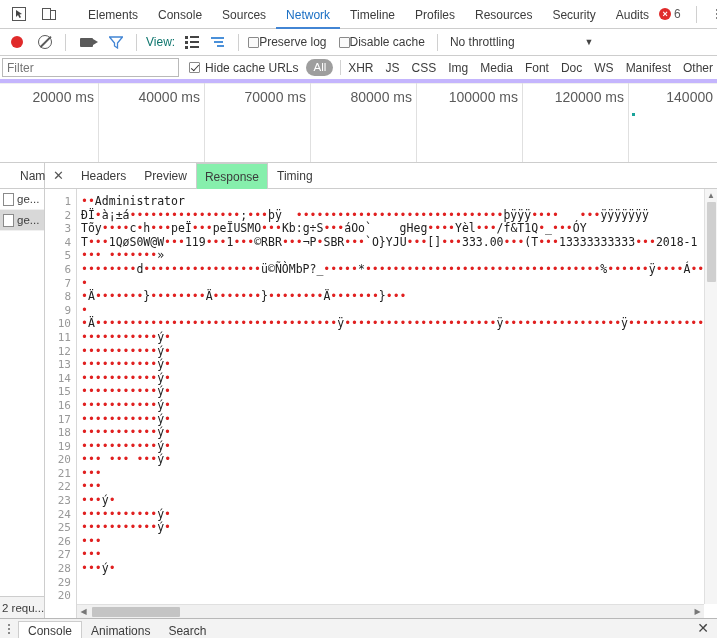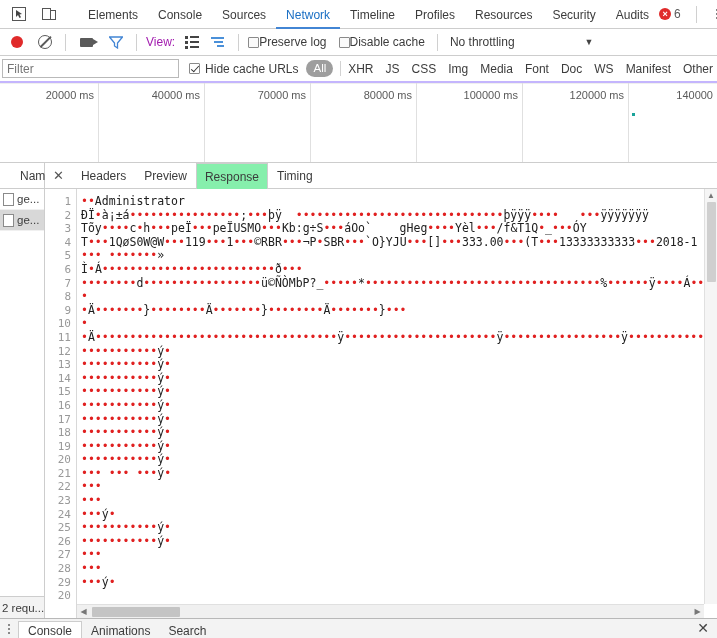--- a/index.html
+++ b/index.html
@@ -55,21 +55,21 @@
     padding-left: 6px;
     background:#fff;
   }
   .rec-dot { width:12px; height:12px; border-radius:50%; background:#e02a2a; }
   .clear-ico { width:14px; height:14px; border:1.6px solid #5a5a5a; border-radius:50%; position:relative; }
   .clear-ico:after { content:""; position:absolute; left:-1px; top:5px; width:15px; height:1.6px; background:#5a5a5a; transform:rotate(-45deg); }
   .cam {
     width:13px; height:9px; background:#5a5a5a; border-radius:1px; position:relative;
   }
   .cam:after { content:""; position:absolute; right:-5px; top:1px; border-left:5px solid #5a5a5a; border-top:3.5px solid transparent; border-bottom:3.5px solid transparent;}
-  .viewlbl { font-size:12px; color:#a21caf; margin:0 6px 0 0; }
+  .viewlbl { font-size:12px; color:#0f766e; margin:0 6px 0 0; }
   .listico { display:flex; flex-direction:column; gap:2px; }
   .listico span { display:flex; align-items:center; gap:2px; }
   .listico b { width:3px; height:3px; background:#444; display:block;}
   .listico u { height:2px; background:#444; display:block; text-decoration:none;}
   .cb {
     width:11px; height:11px; border:1px solid #8a8a8a; background:#fafafa;
     display:inline-block; vertical-align:-1px; border-radius:1px; position:relative;
   }
   .cb.checked { background:#fff; }
   .cb.checked:after {
@@ -77,21 +77,21 @@
     border:solid #333; border-width:0 1.6px 1.6px 0; transform:rotate(42deg);
   }
   .cbwrap { display:flex; align-items:center; font-size:12px; color:#3c3c3c; margin-right:12px; white-space:nowrap;}
   .throttle { font-size:12px; color:#3c3c3c; padding-left:10px; white-space:nowrap;}
   .caret { margin-left:auto; font-size:9px; color:#444; padding-right:8px;}
 
   
   .filterbar {
     height: 27px; min-height:27px;
     display:flex; align-items:center;
-    border-bottom: 2px solid #c4b5fd;
+    border-bottom: 4px solid #c4b5fd;
     background:#fff;
   }
   .filterinput {
     width:192px; height:19px; margin-left:2px;
     border:1px solid #b9b9b9; background:#fff;
     font-size:12px; color:#9a9a9a;
     padding:0 4px; line-height:17px;
     font-family:"Liberation Sans", sans-serif;
     outline:none;
   }
@@ -111,21 +111,21 @@
     overflow:hidden;
   }
   .ovtop { height:1px; background:#efefef; }
   .tickwrap { position:absolute; left:0; right:0; top:0; height:80px; }
   .tick {
     position:absolute; top:0; height:80px;
     border-right:1px solid #e0e0e0;
   }
   .ticklabel {
     position:absolute; top:6px; right:4px;
-    font-size:11px; color:#5a5a5a; white-space:nowrap;
+    font-size:14px; color:#5a5a5a; white-space:nowrap;
   }
   .evdot { position:absolute; width:3px; height:3px; background:#1aa39a; }
 
   
   .middle { flex:1; display:flex; min-height:0; position:relative; }
 
   
   .namepane {
     width: 45px; min-width:45px;
     border-right:1px solid #cdcdcd;
@@ -439,21 +439,20 @@
           <div>28</div>
           <div>29</div>
           <div>20</div>
         </div>
         <div class="codearea">
           <div class="cline"><span class="d">••</span>Administrator</div>
           <div class="cline">ÐÏ<span class="d">•</span>à¡±á<span class="d">••••••••••••••••</span>;<span class="d">•••</span>þÿ  <span class="d">••••••••••••••••••••••••••••••</span>þÿÿÿ<span class="d">••••</span>   <span class="d">•••</span>ÿÿÿÿÿÿÿ</div>
           <div class="cline">Tõy<span class="d">••••</span>c<span class="d">•</span>h<span class="d">•••</span>peÏ<span class="d">•••</span>peÏUSMO<span class="d">•••</span>Kb:g÷S<span class="d">•••</span>áOo`    gHeg<span class="d">••••</span>Yèl<span class="d">•••</span>/f&amp;T1Q<span class="d">•</span>_<span class="d">•••</span>ÓY</div>
           <div class="cline">T<span class="d">•••</span>1QøS0W@W<span class="d">•••</span>119<span class="d">•••</span>1<span class="d">•••</span>©RBR<span class="d">•••</span>¬P<span class="d">•</span>SBR<span class="d">•••</span>`O}YJU<span class="d">•••</span>[]<span class="d">•••</span>333.00<span class="d">•••</span>(T<span class="d">•••</span>13333333333<span class="d">•••</span>2018-1</div>
           <div class="cline"><span class="d">•••</span> <span class="d">•••••••</span>»</div>
-          <div class="cline">Ì<span class="d">•</span>Á<span class="d">•••••••••••••••••••••••••</span>ð<span class="d">•••</span></div>
           <div class="cline"><span class="d">••••••••</span>d<span class="d">•••••••••••••••••</span>ü©ÑÒMbP?_<span class="d">•••••</span>*<span class="d">••••••••••••••••••••••••••••••••••</span>%<span class="d">••••••</span>ÿ<span class="d">••••</span>Á<span class="d">•••••••••</span></div>
           <div class="cline"><span class="d">•</span></div>
           <div class="cline"><span class="d">•</span>Ä<span class="d">•••••••</span>}<span class="d">••••••••</span>Ä<span class="d">•••••••</span>}<span class="d">••••••••</span>Ä<span class="d">•••••••</span>}<span class="d">•••</span></div>
           <div class="cline"><span class="d">•</span></div>
           <div class="cline"><span class="d">•</span>Ä<span class="d">•••••••••••••••••••••••••••••••••••</span>ÿ<span class="d">••••••••••••••••••••••</span>ÿ<span class="d">•••••••••••••••••</span>ÿ<span class="d">•••••••••••</span></div>
           <div class="cline"><span class="d">•••••••••••</span>ý<span class="d">•</span></div>
           <div class="cline"><span class="d">•••••••••••</span>ý<span class="d">•</span></div>
           <div class="cline"><span class="d">•••••••••••</span>ý<span class="d">•</span></div>
           <div class="cline"><span class="d">•••••••••••</span>ý<span class="d">•</span></div>
           <div class="cline"><span class="d">•••••••••••</span>ý<span class="d">•</span></div>

